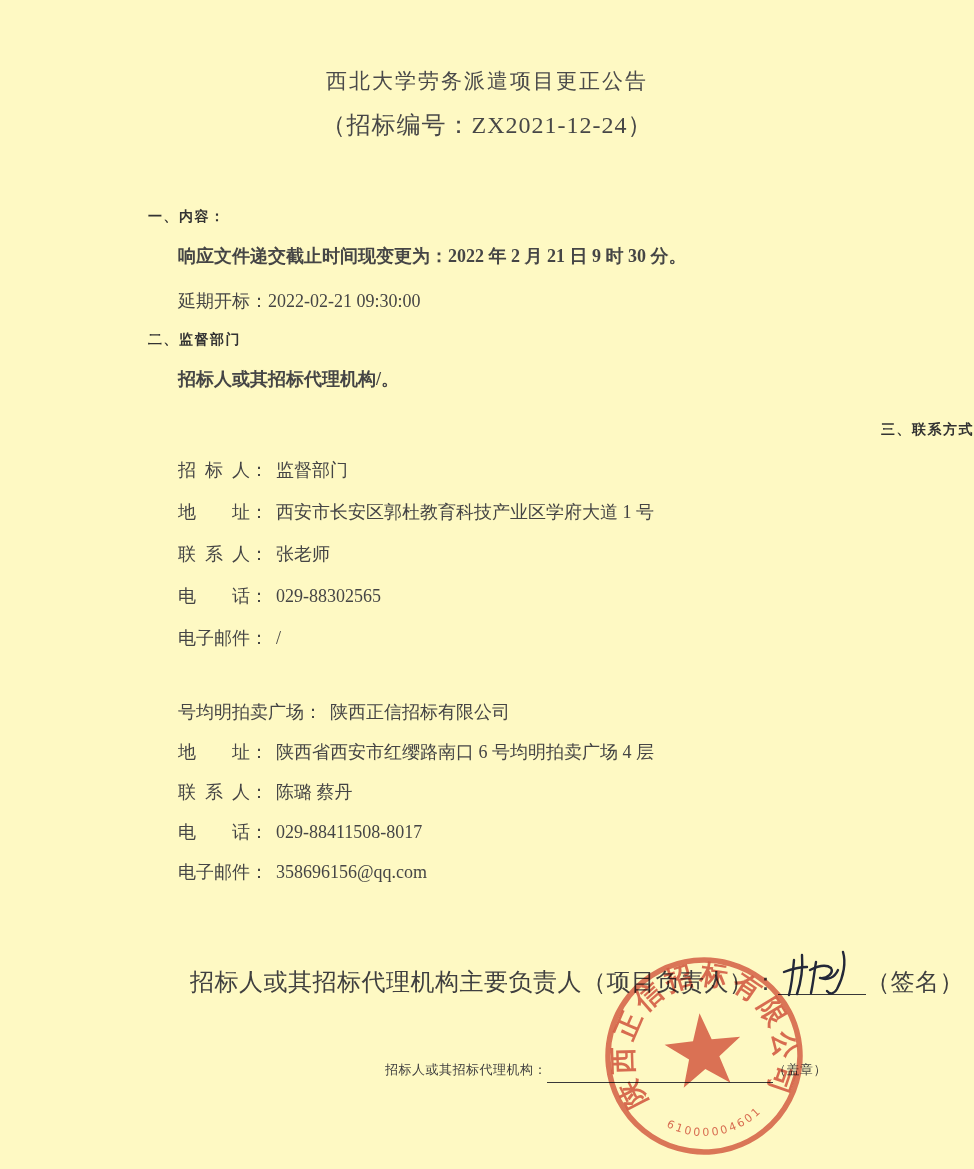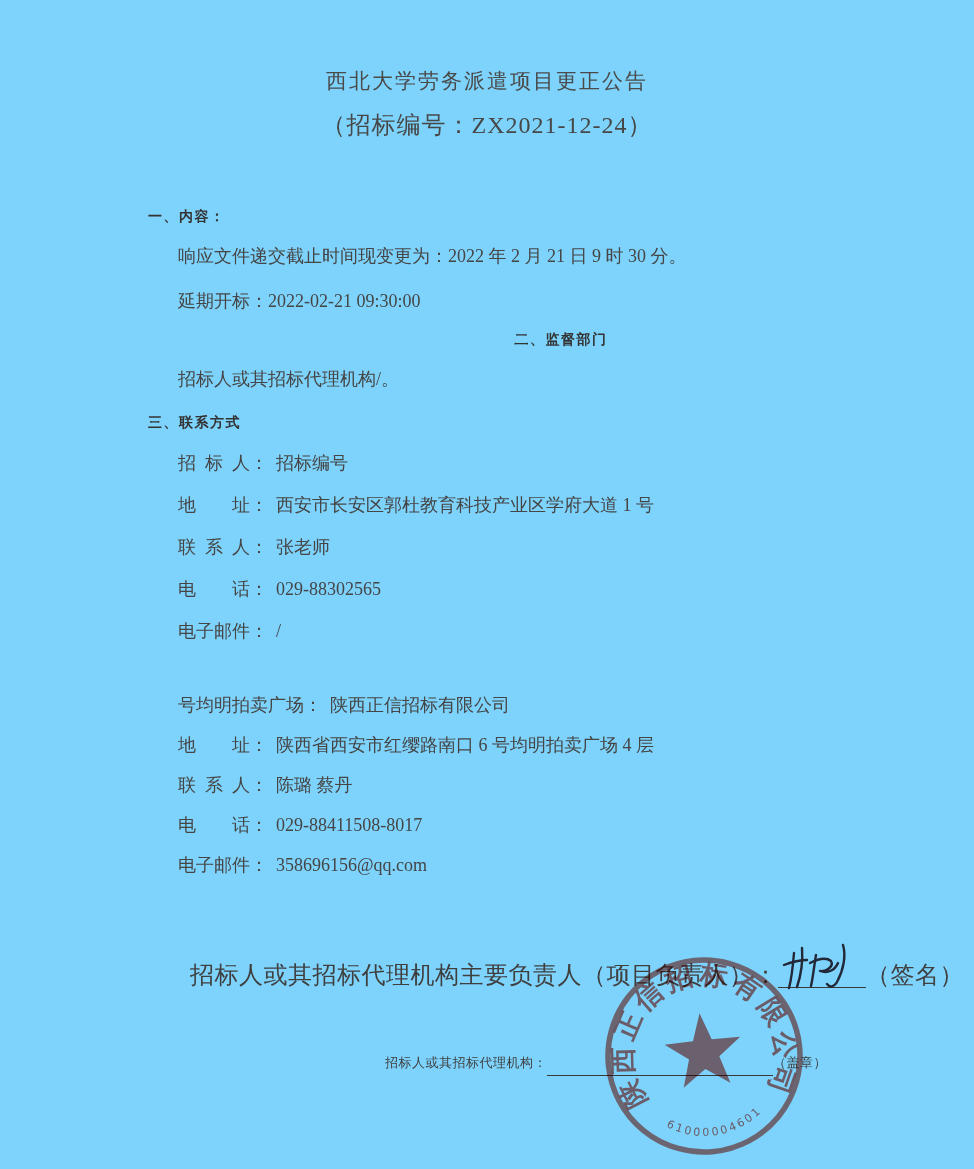--- a/index.html
+++ b/index.html
@@ -2,43 +2,43 @@
 <html><head>
 <meta charset="utf-8">
 <style>
   * { margin:0; padding:0; box-sizing:border-box; }
   html,body { background:#ffffff; }
   body {
     width:974px; height:1169px;
     font-family:"Liberation Serif","DejaVu Serif",serif;
     color:#414141; position:relative; overflow:hidden;
   }
-  .page { position:absolute; inset:0; background:#7dd3fc; }
+  .page { position:absolute; inset:0; background:#fef9c3; }
 
   .title {
     margin-top:68px; text-align:center;
     font-size:21px; letter-spacing:2px; color:#4a4a4a; line-height:26px;
   }
   .subtitle {
     margin-top:18px; text-align:center;
     font-size:24px; letter-spacing:1px; color:#474747; line-height:26px;
   }
 
   .heading {
     margin-left:148px; font-size:14px; font-weight:bold;
     color:#333333; letter-spacing:1.5px; line-height:26px;
   }
   .h1 { margin-top:66px; }
-  .h2 { margin-top:14px;text-align:center; }
-  .h3 { margin-top:19px; }
+  .h2 { margin-top:14px; }
+  .h3 { margin-top:26px;text-align:right; }
 
   .para {
     margin-left:178px; font-size:18px; line-height:24px; color:#454545;
   }
-  .p-first { margin-top:14px; }
+  .p-first { margin-top:14px;font-weight:bold; }
   .p-next  { margin-top:21px; }
 
   .rows { margin-left:178px; }
   .row { font-size:18px; line-height:24px; color:#454545; }
   .t-rows .row { margin-top:18px; }
   .t-rows .row:first-child { margin-top:15px; }
   .a-rows .row { margin-top:16px; }
   .a-rows .row:first-child { margin-top:50px; }
 
   .lbl {
@@ -87,21 +87,21 @@
   <p class="para p-first">响应文件递交截止时间现变更为：2022 年 2 月 21 日 9 时 30 分。</p>
   <p class="para p-next">延期开标：2022-02-21 09:30:00</p>
 
   <div class="heading h2">二、监督部门</div>
   <p class="para p-first">招标人或其招标代理机构/。</p>
 
   <div class="heading h3">三、联系方式</div>
 
   <div class="rows t-rows">
     <div class="row">
-      <span class="lbl">招标人</span><span class="colon">：</span><span class="val">招标编号</span>
+      <span class="lbl">招标人</span><span class="colon">：</span><span class="val">监督部门</span>
     </div>
     <div class="row">
       <span class="lbl">地址</span><span class="colon">：</span><span class="val">西安市长安区郭杜教育科技产业区学府大道 1 号</span>
     </div>
     <div class="row">
       <span class="lbl">联系人</span><span class="colon">：</span><span class="val">张老师</span>
     </div>
     <div class="row">
       <span class="lbl">电话</span><span class="colon">：</span><span class="val">029-88302565</span>
     </div>

